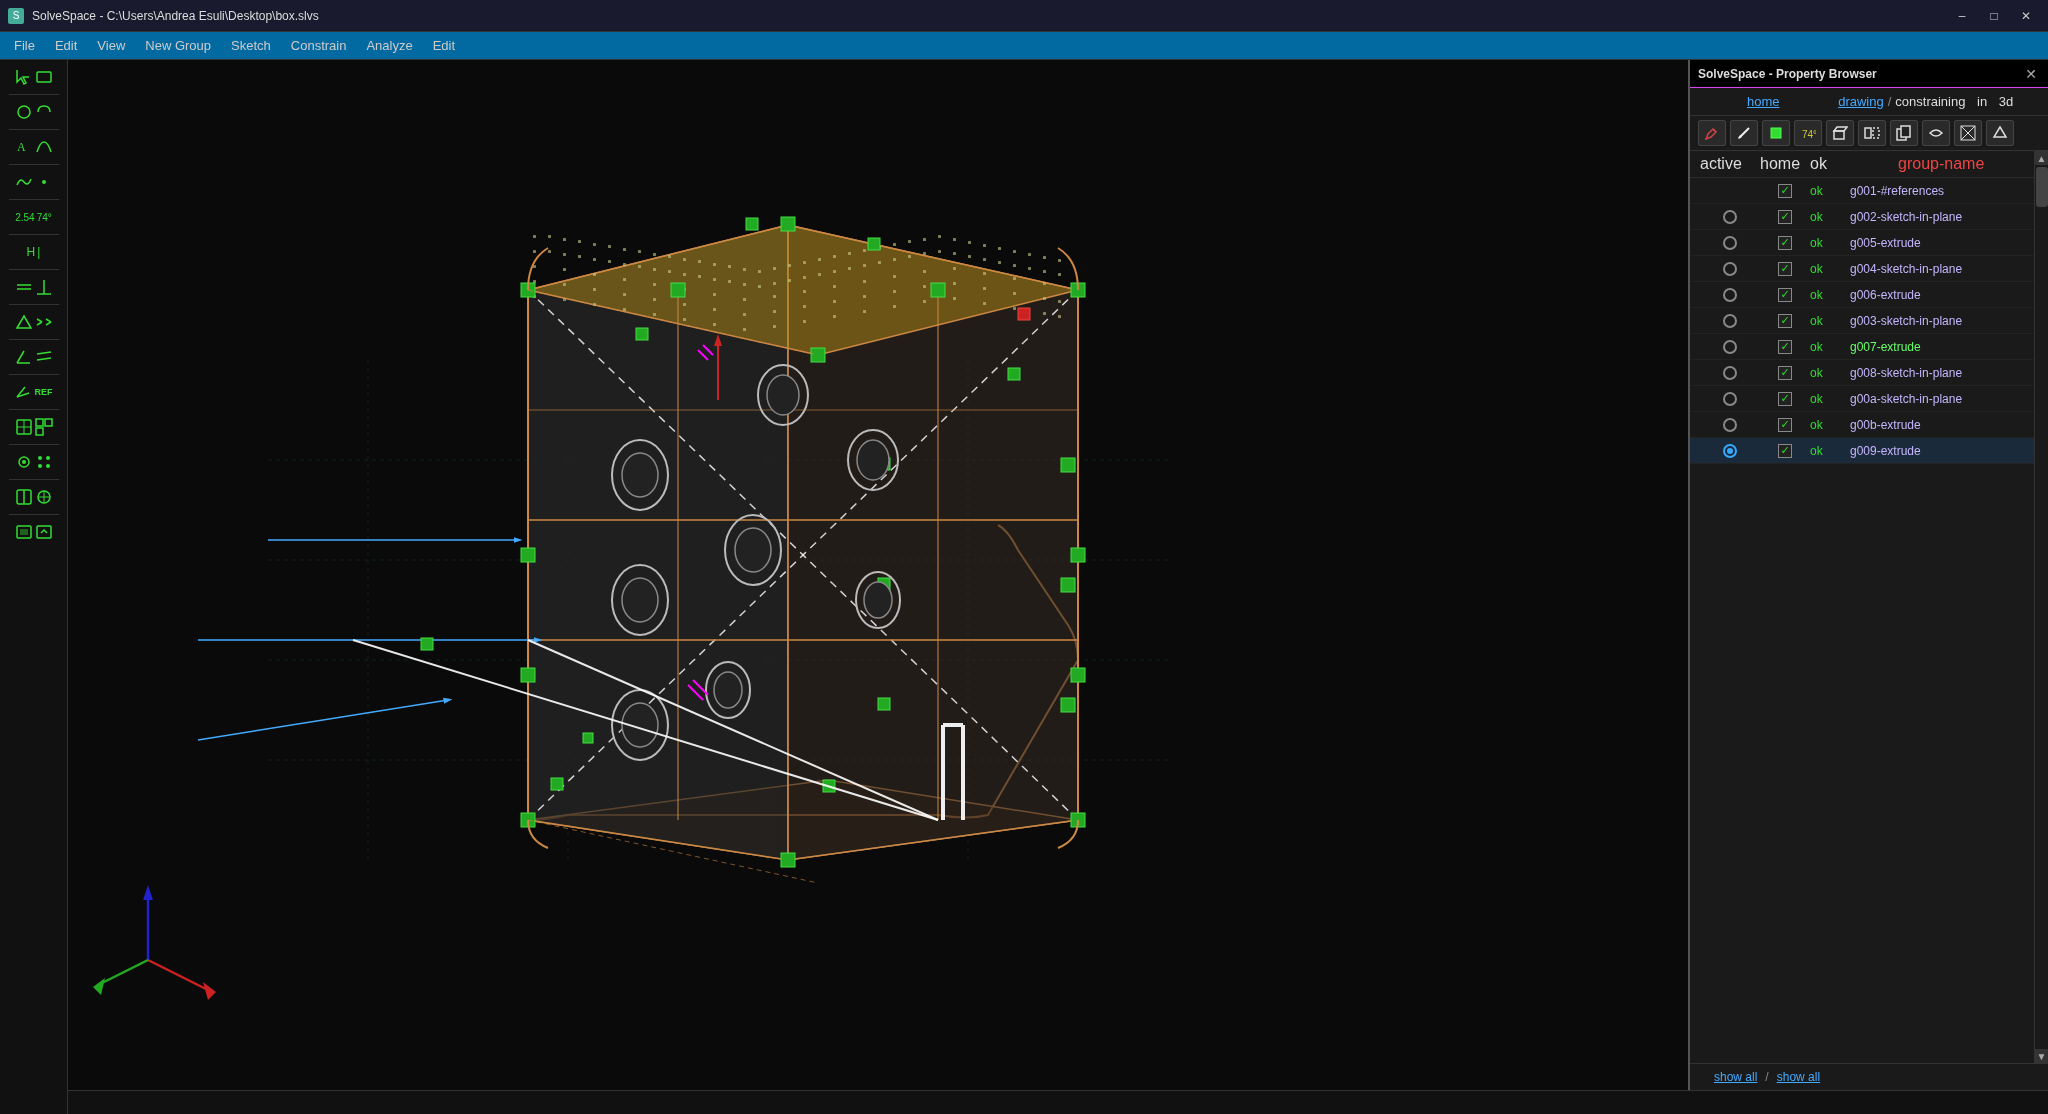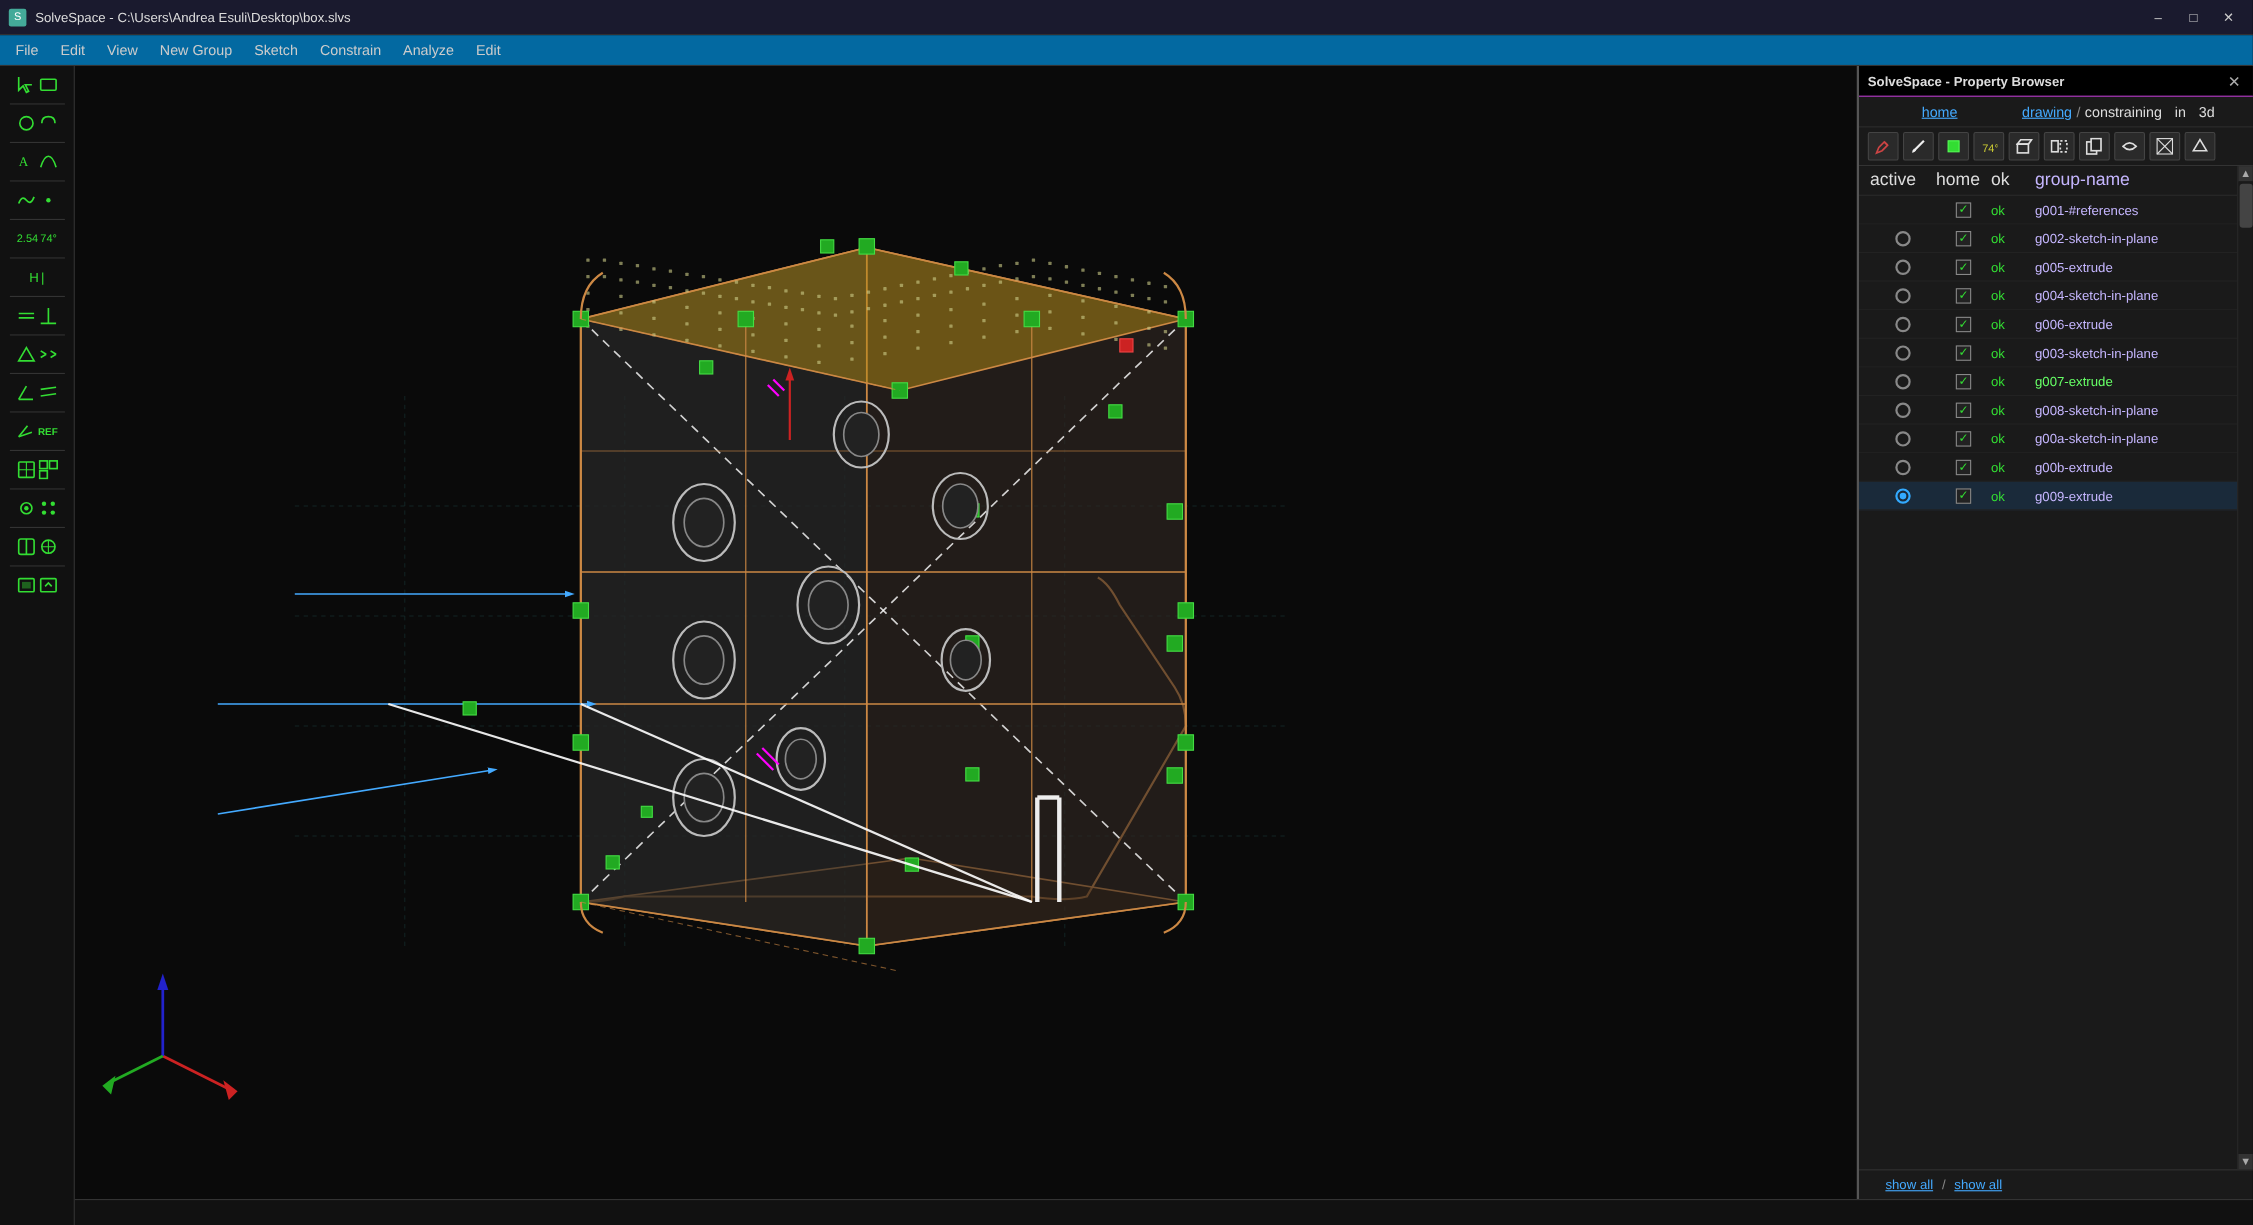--- a/index.html
+++ b/index.html
@@ -234,21 +234,21 @@
       align-items: center;
       padding: 4px 10px;
       color: #ddd;
       font-size: 16px;
       gap: 0;
       border-bottom: 1px solid #2a2a2a;
     }
     .ph-active { width: 60px; color: #ddd; }
     .ph-shown { width: 50px; color: #ddd; }
     .ph-ok { width: 40px; color: #ddd; }
-    .ph-name { flex: 1; color: #c4b5fd; }
+    .ph-name { flex: 1; color: #ef4444; margin-left: 48px; }
 
     .pb-group-row {
       display: flex;
       align-items: center;
       padding: 3px 10px;
       border-bottom: 1px solid #222;
       cursor: pointer;
       min-height: 26px;
     }
     .pb-group-row.active-row { background: #1a2a3a; }

